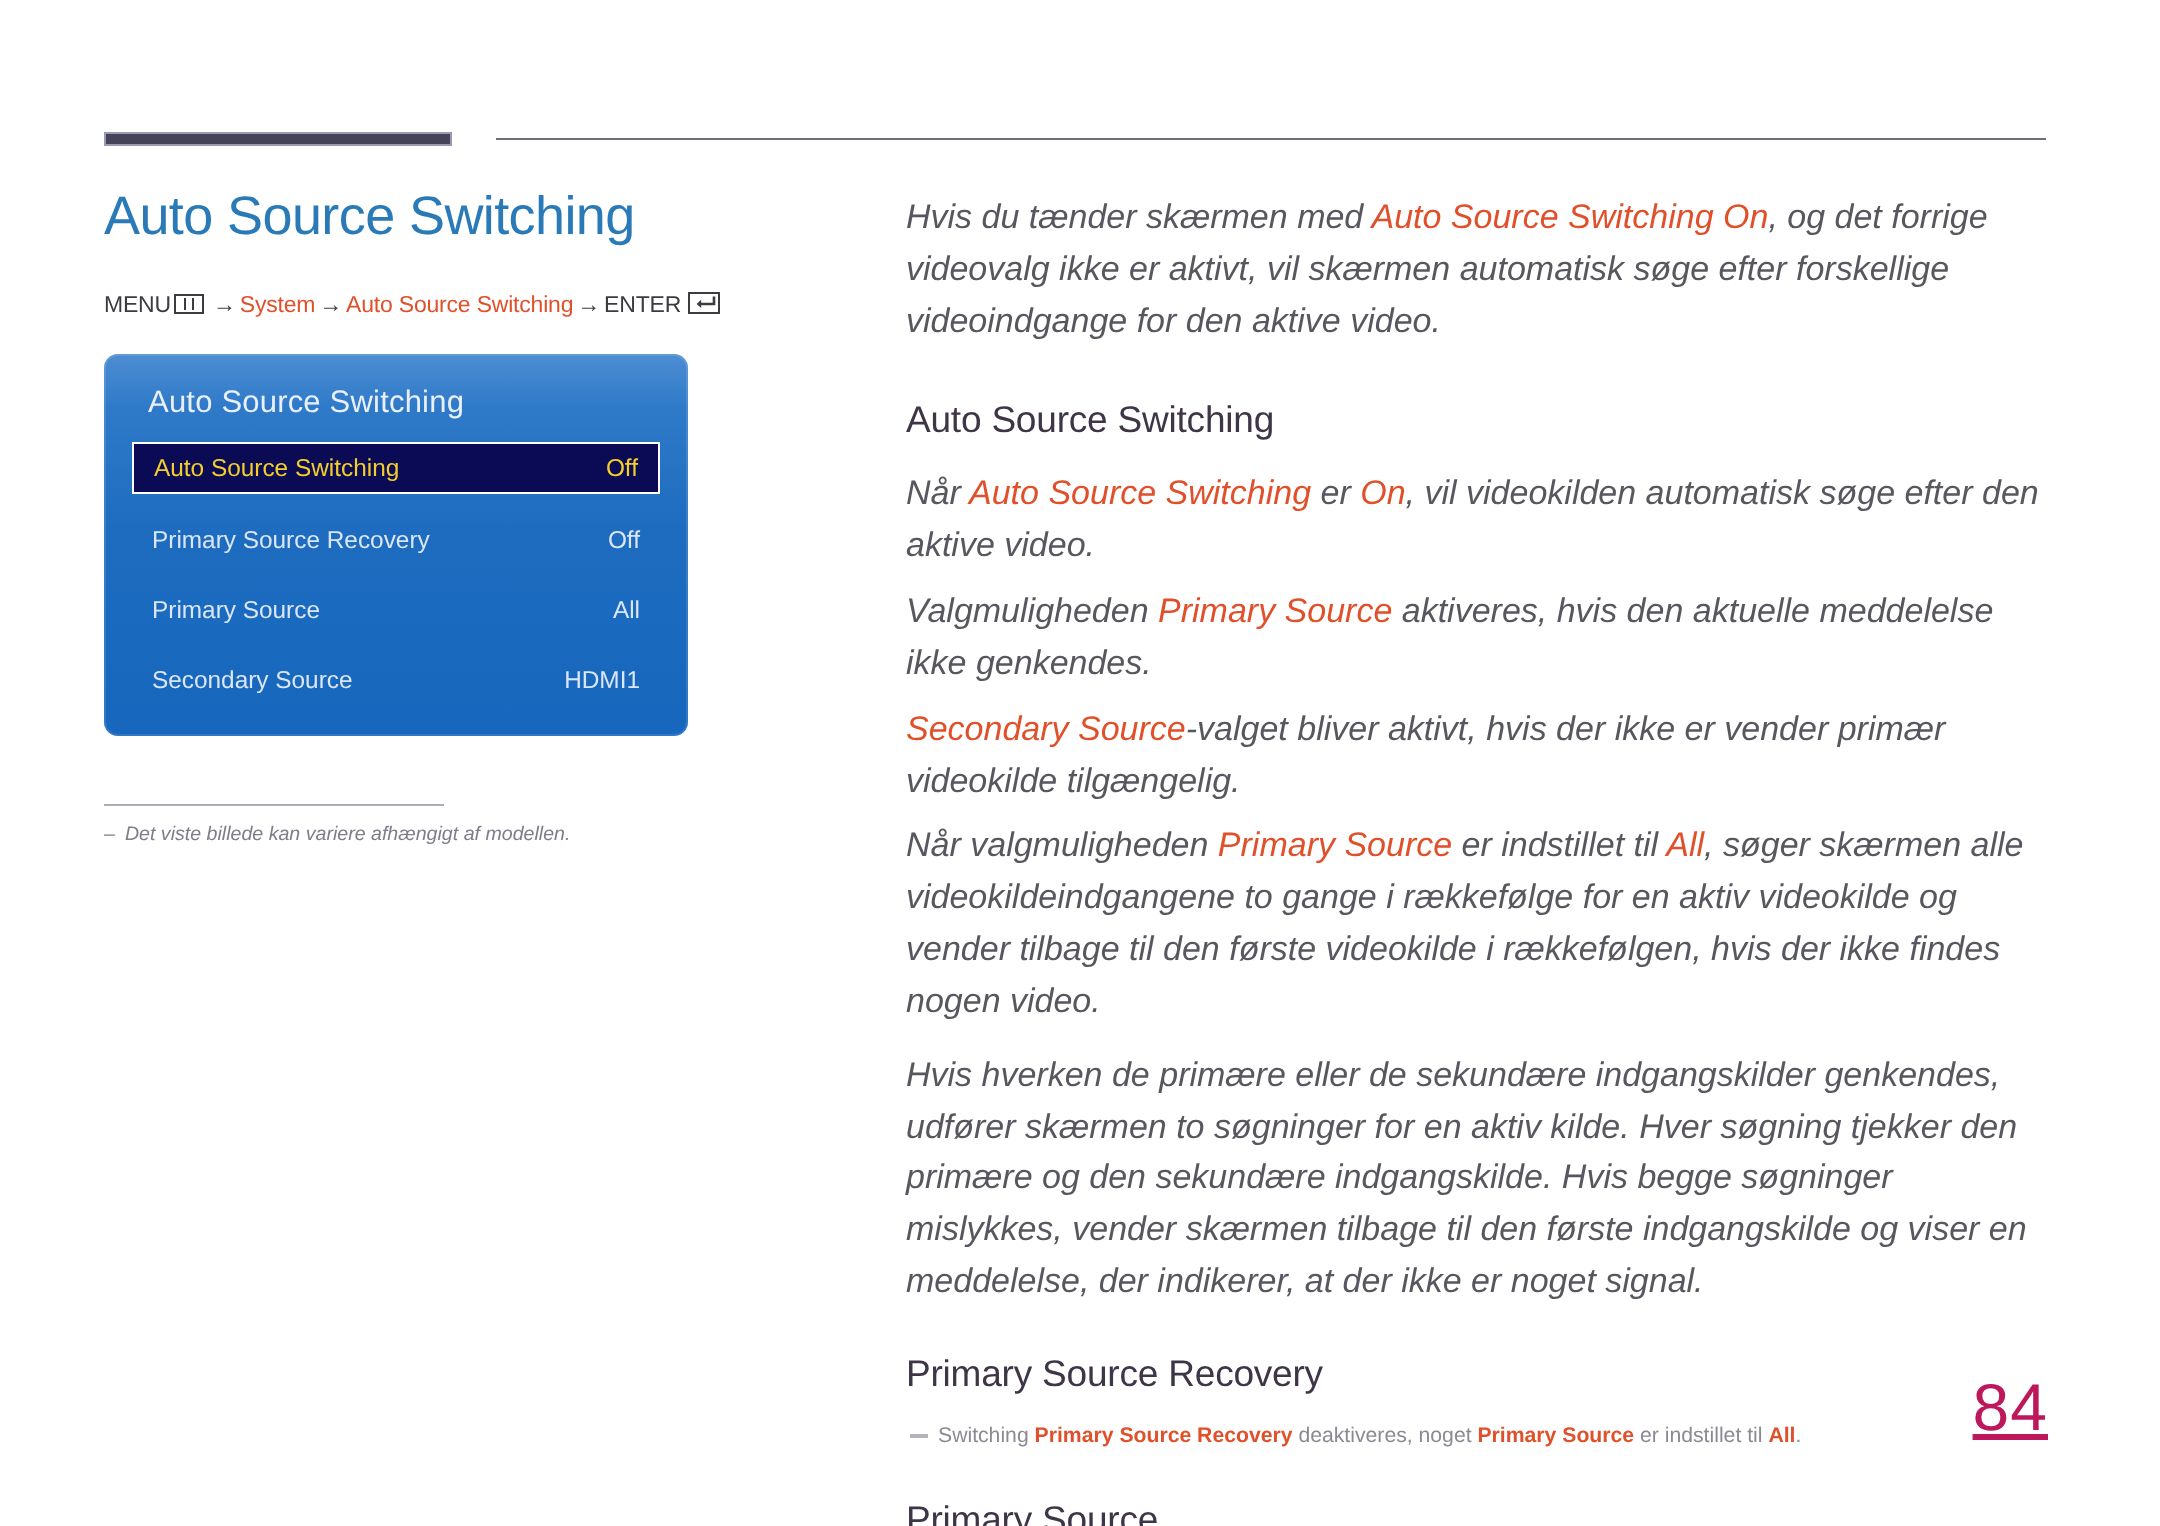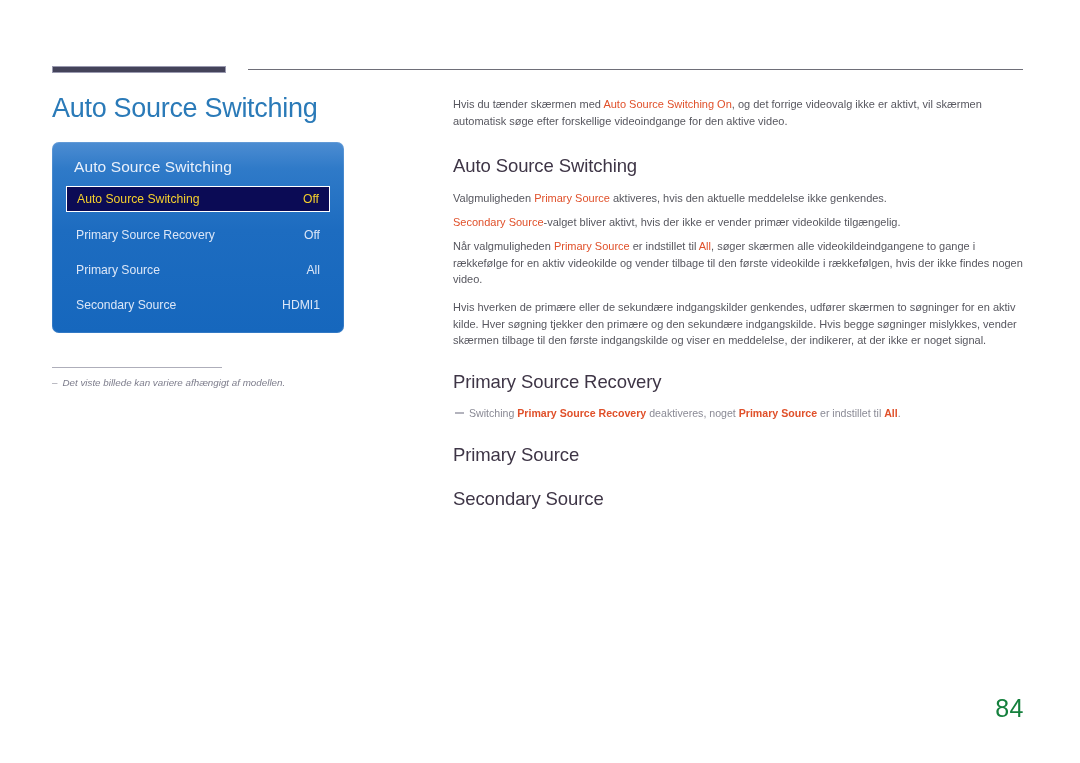--- a/index.html
+++ b/index.html
@@ -159,24 +159,25 @@
   .left-note-text .dash { margin-right: 5px; }
 
   
   .right-col {
     position: absolute;
     left: 453px;
     top: 96px;
     width: 572px;
   }
   .body-text {
-    font-size: 11px;
+    font-size: 17px;
     line-height: 1.52;
     color: #57575f;
     margin: 0 0 11px 0;
+    font-style: italic;
   }
   .body-text.tight { margin-bottom: 7px; }
   .or { color: #e0502a; }
   .section-h {
     font-size: 18.5px;
     color: #3e3546;
     font-weight: normal;
     margin: 22px 0 13px 0;
     letter-spacing: -0.1px;
   }
@@ -198,37 +199,46 @@
     height: 1.6px;
     background: #b3b3bd;
   }
   .note-line .or-b { color: #e0502a; font-weight: bold; }
 
   
   .page-num {
     position: absolute;
     right: 56px;
     bottom: 40px;
-    font-size: 25px;
-    color: #15803d;
+    font-size: 33px;
+    color: #be185d;
     letter-spacing: 0.5px;
+    text-decoration: underline;
   }
 </style>
 </head>
 <body>
 
 <div class="page">
 
   <div class="rule-thick"></div>
   <div class="rule-thin"></div>
 
   <div class="left-col">
 
     <h1 class="page-title">Auto Source Switching</h1>
 
+    <div class="breadcrumb">
+      <span>MENU</span><span class="icon-menu"></span><span class="bc-arrow">→</span><span class="bc-orange">System</span><span class="bc-arrow">→</span><span class="bc-orange">Auto Source Switching</span><span class="bc-arrow">→</span><span>ENTER</span><span class="icon-enter">
+        <svg width="13" height="9" viewBox="0 0 13 9" aria-hidden="true">
+          <path d="M11 1.2 L11 5 L3.4 5" stroke="#3b3b44" stroke-width="1.3" fill="none"></path>
+          <path d="M4.6 2.9 L2.3 5 L4.6 7 Z" fill="#3b3b44"></path>
+        </svg>
+      </span>
+    </div>
 
     <div class="osd">
       <div class="osd-title">Auto Source Switching</div>
       <div class="osd-rows">
 
         <div class="osd-row selected">
           <span>Auto Source Switching</span>
           <span class="osd-value">Off</span>
         </div>
 
@@ -258,20 +268,21 @@
     </div>
 
   </div>
 
   <div class="right-col">
 
     <p class="body-text"><span>Hvis du tænder skærmen med </span><span class="or">Auto Source Switching On</span><span>, og det forrige videovalg ikke er aktivt, vil skærmen automatisk søge efter forskellige videoindgange for den aktive video.</span></p>
 
     <h2 class="section-h first">Auto Source Switching</h2>
 
+    <p class="body-text tight"><span>Når </span><span class="or">Auto Source Switching</span><span> er </span><span class="or">On</span><span>, vil videokilden automatisk søge efter den aktive video.</span></p>
 
     <p class="body-text tight"><span>Valgmuligheden </span><span class="or">Primary Source</span><span> aktiveres, hvis den aktuelle meddelelse ikke genkendes.</span></p>
 
     <p class="body-text tight"><span class="or">Secondary Source</span><span>-valget bliver aktivt, hvis der ikke er vender primær videokilde tilgængelig.</span></p>
 
     <p class="body-text"><span>Når valgmuligheden </span><span class="or">Primary Source</span><span> er indstillet til </span><span class="or">All</span><span>, søger skærmen alle videokildeindgangene to gange i rækkefølge for en aktiv videokilde og vender tilbage til den første videokilde i rækkefølgen, hvis der ikke findes nogen video.</span></p>
 
     <p class="body-text tight">Hvis hverken de primære eller de sekundære indgangskilder genkendes, udfører skærmen to søgninger for en aktiv kilde. Hver søgning tjekker den primære og den sekundære indgangskilde. Hvis begge søgninger mislykkes, vender skærmen tilbage til den første indgangskilde og viser en meddelelse, der indikerer, at der ikke er noget signal.</p>
 
     <h2 class="section-h">Primary Source Recovery</h2>

